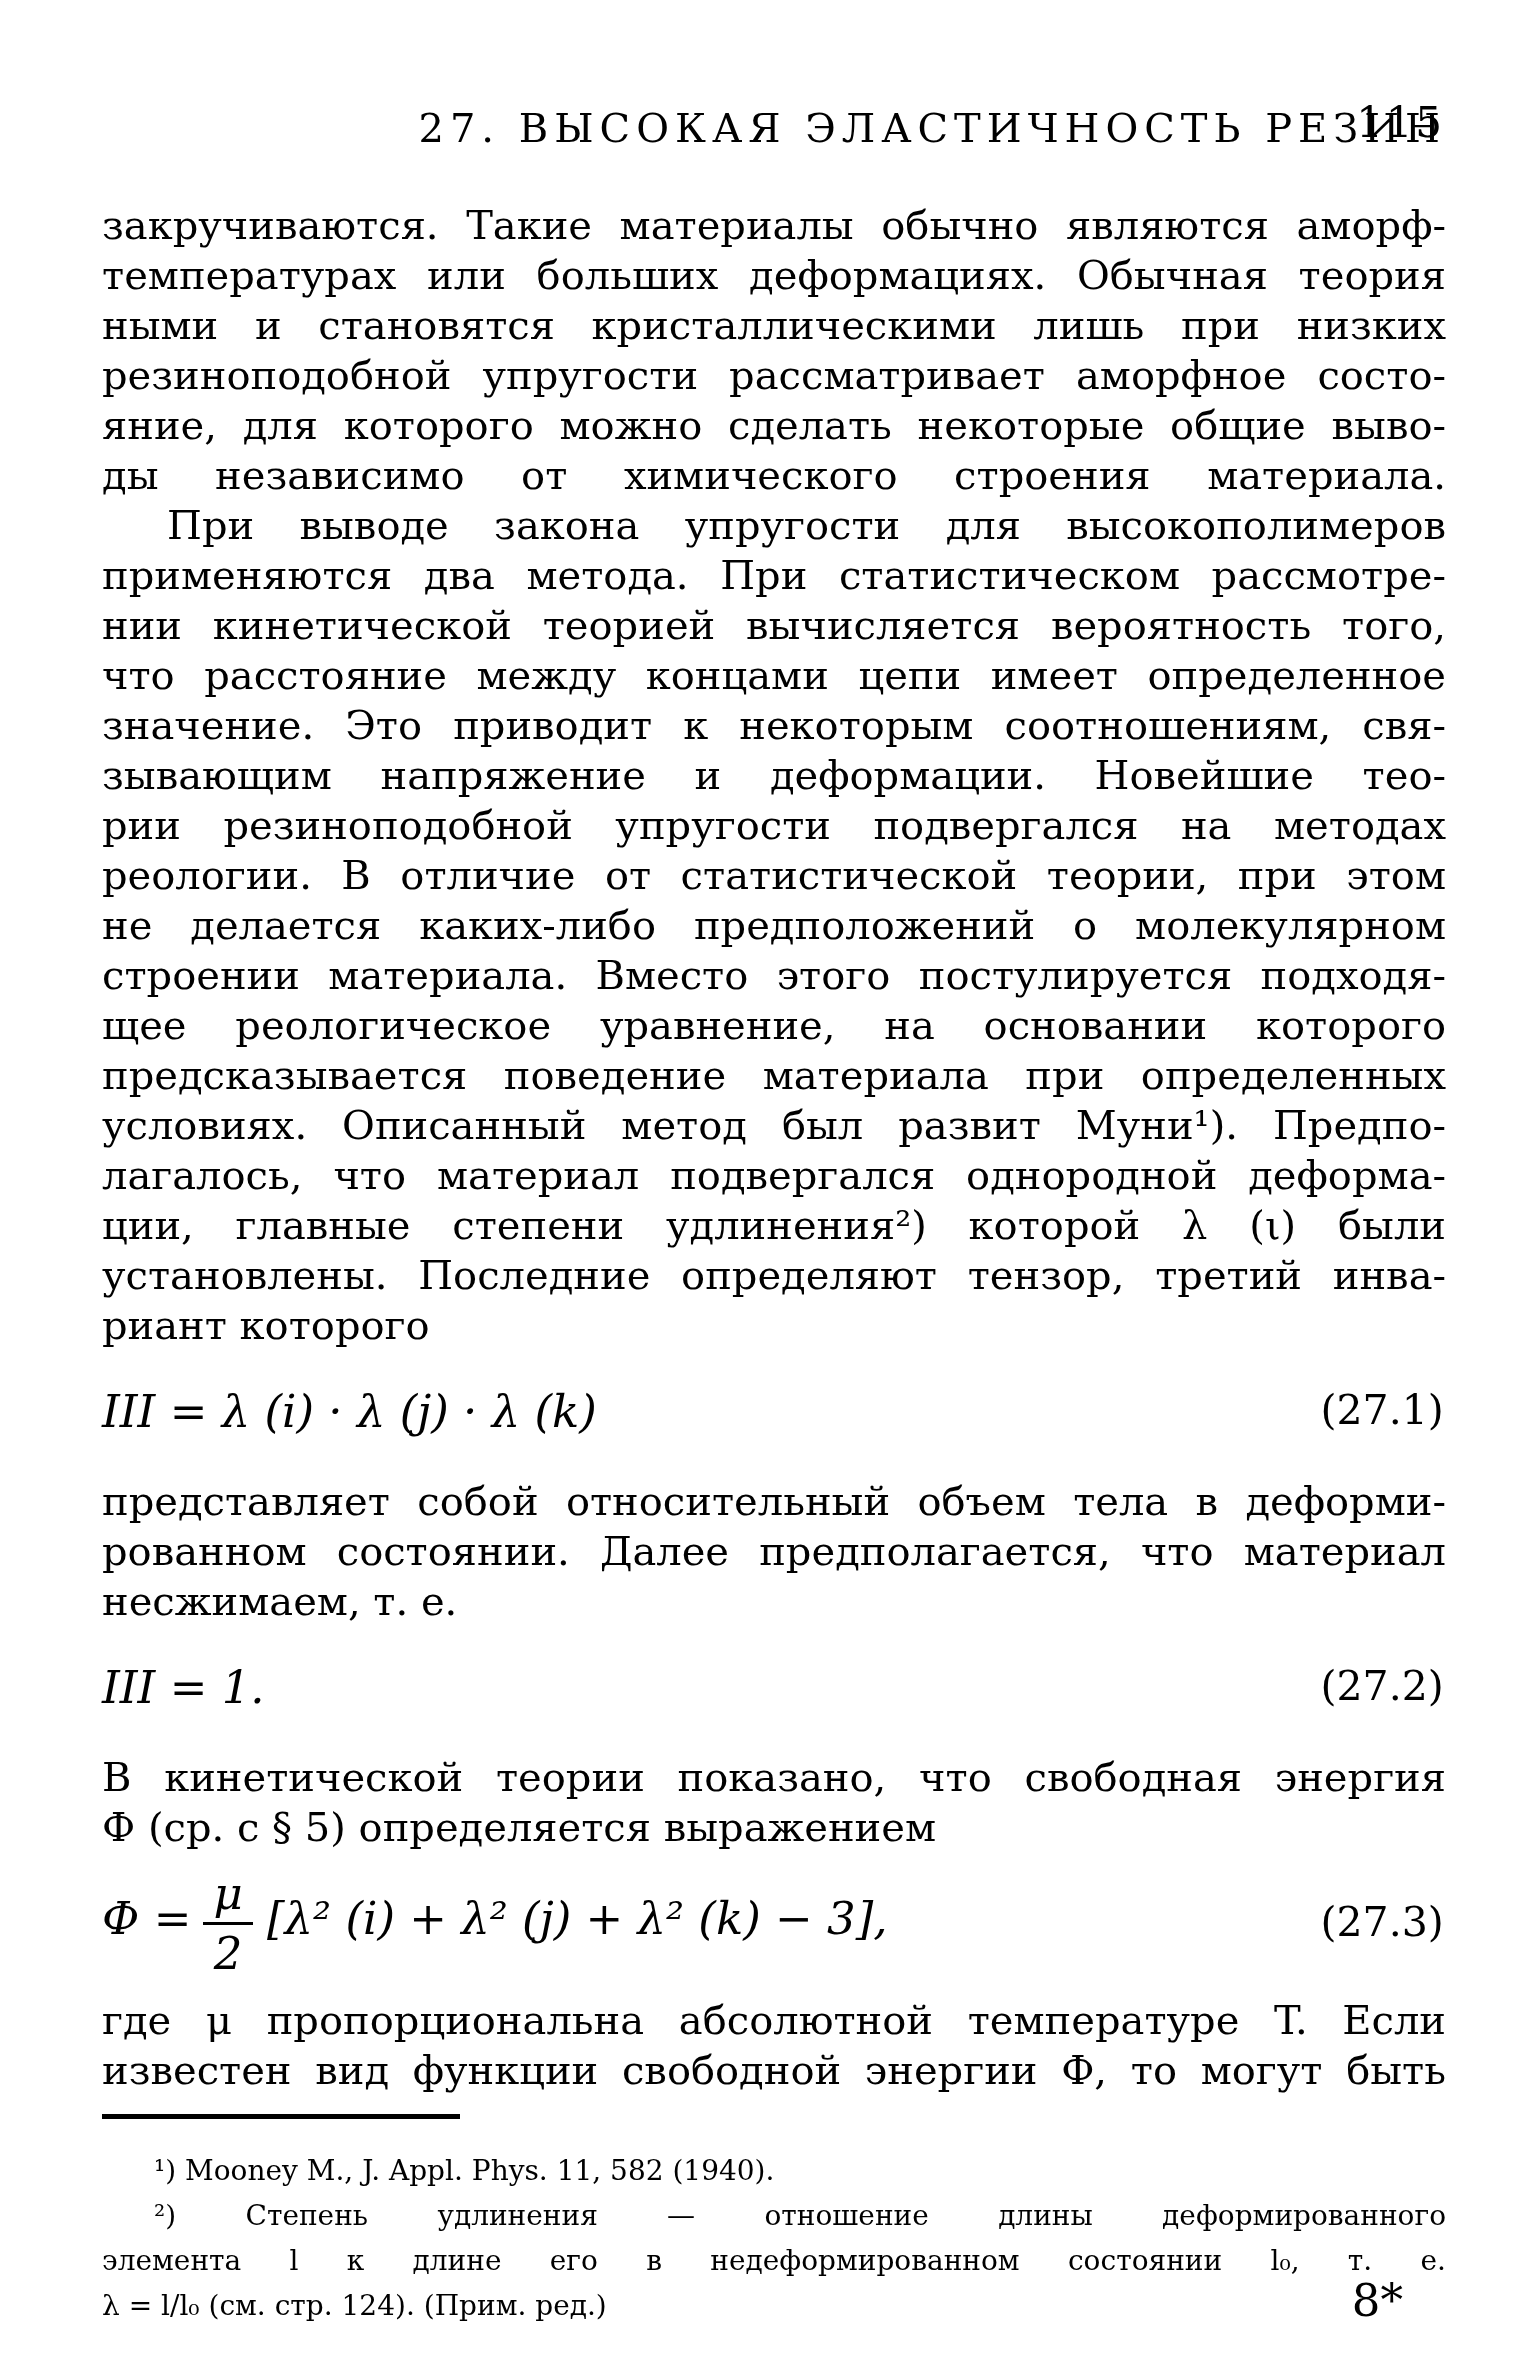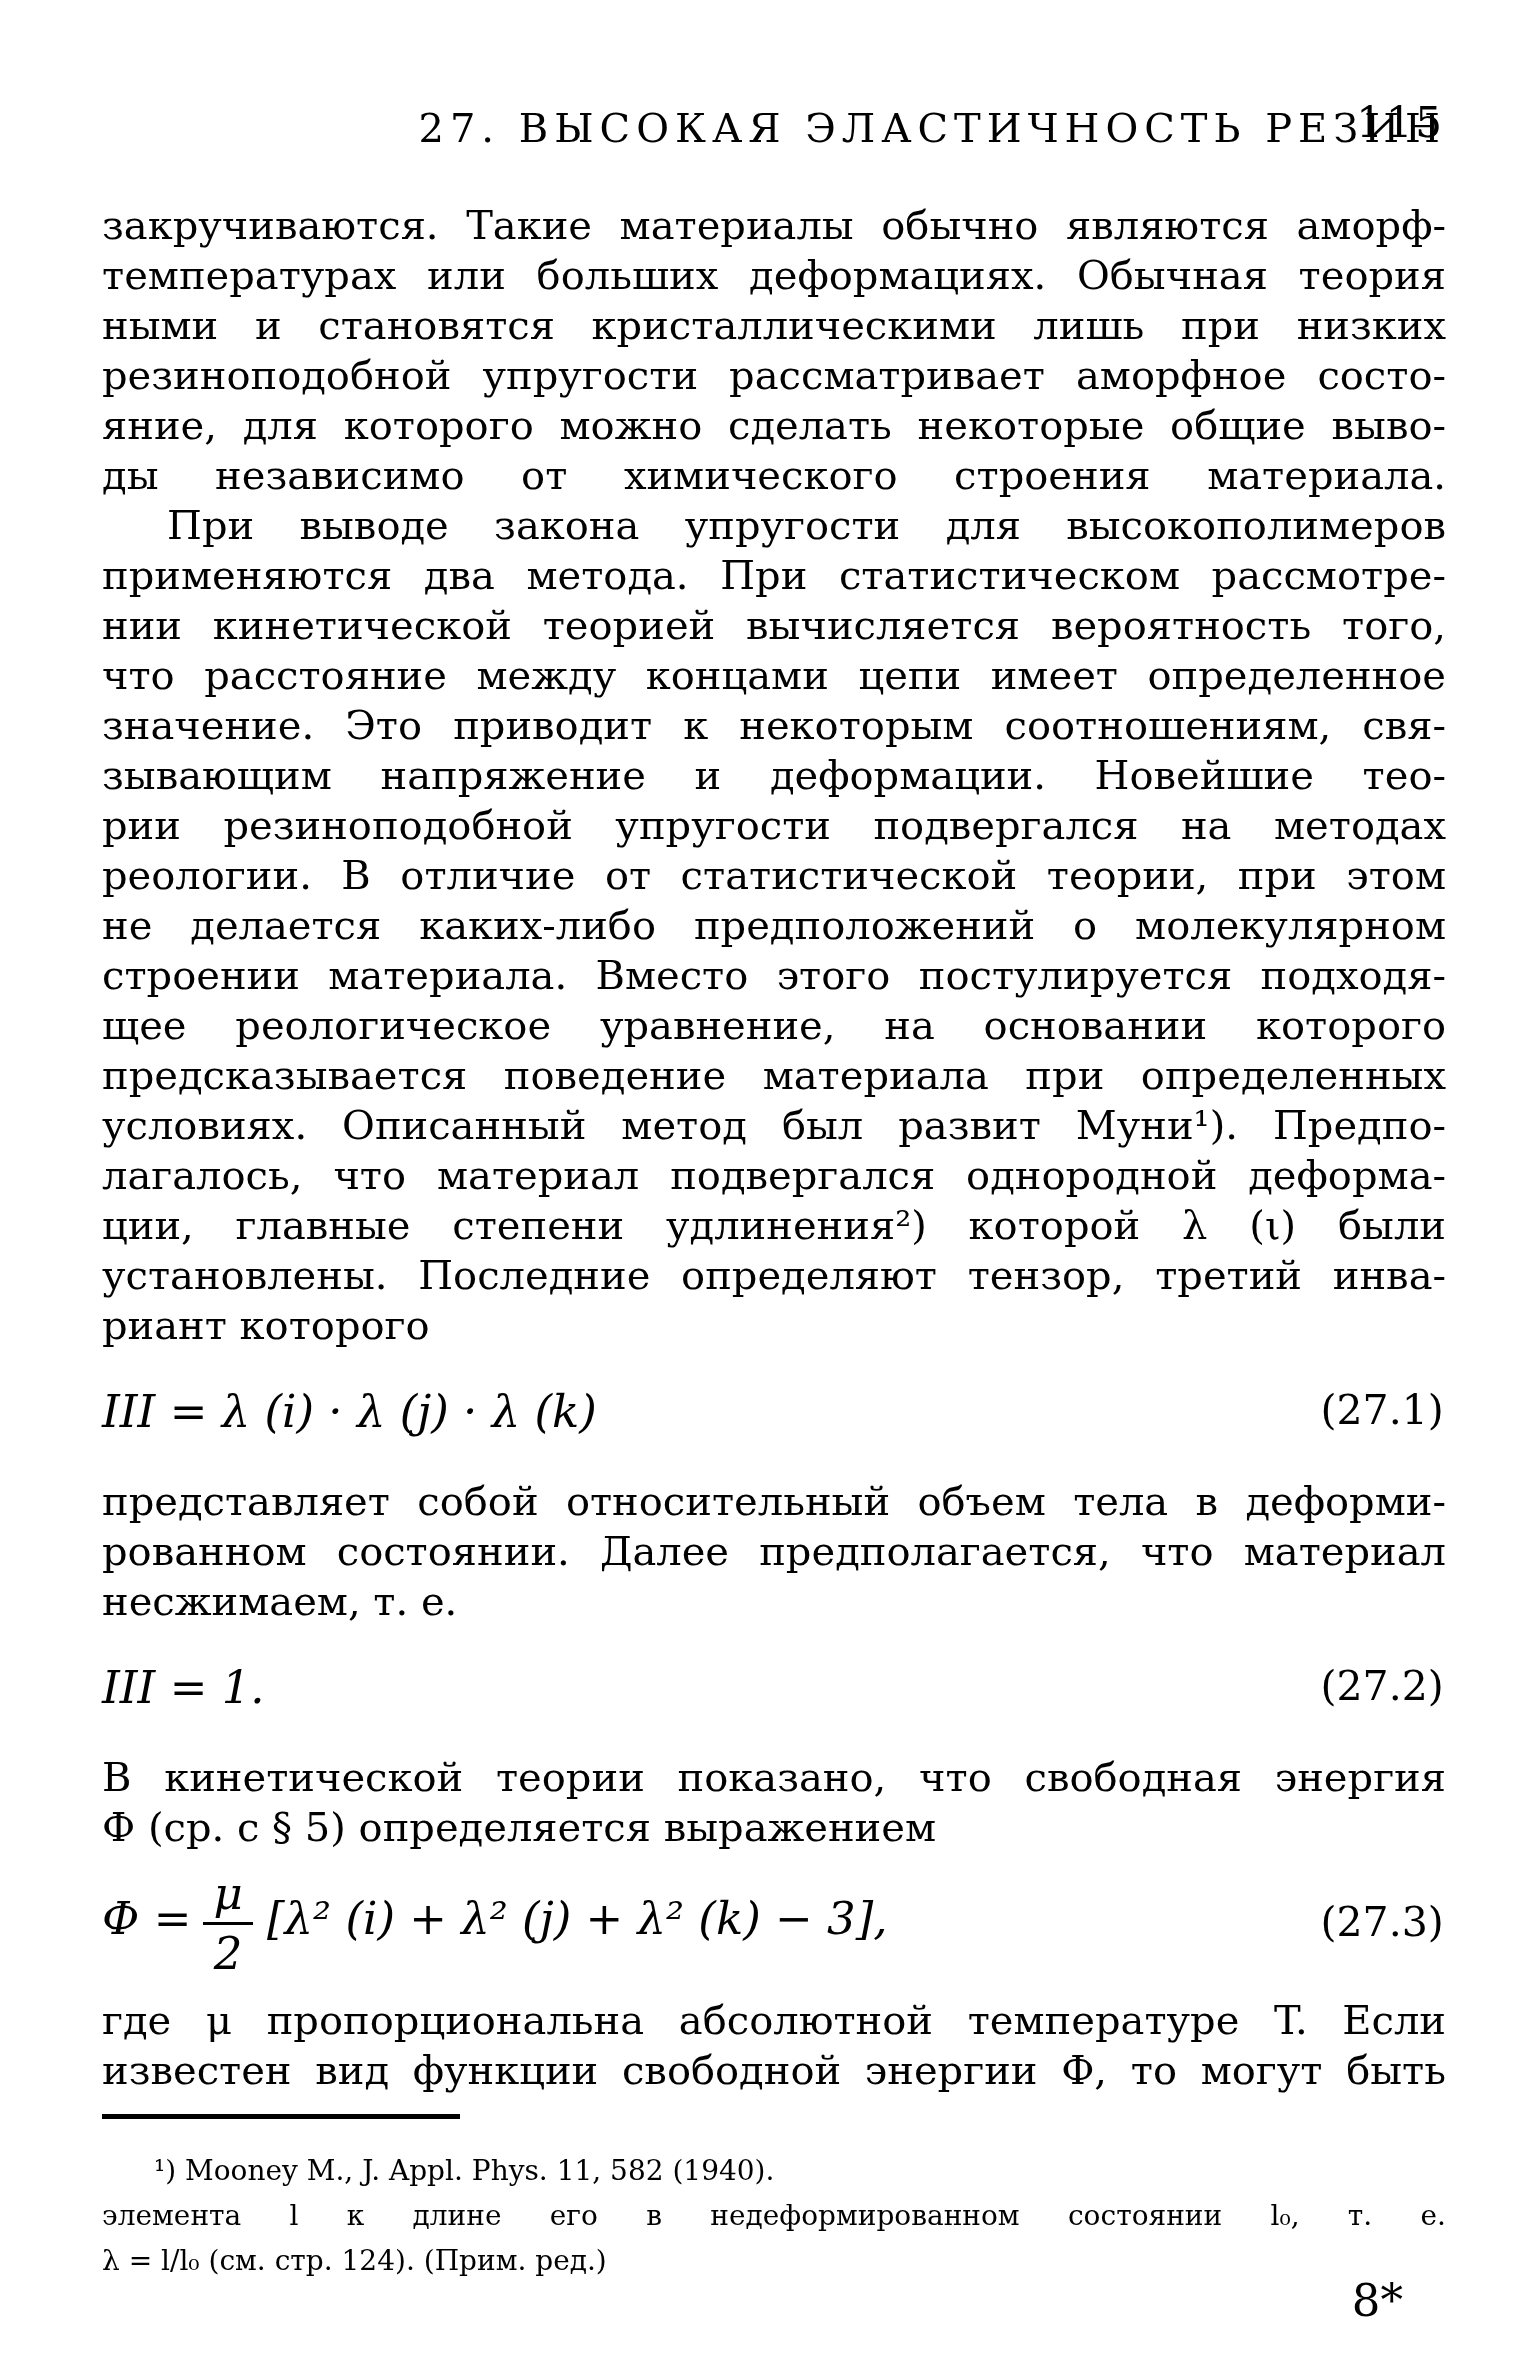--- a/index.html
+++ b/index.html
@@ -109,20 +109,21 @@
       <div class="para">
         <div class="line j">где μ пропорциональна абсолютной температуре T. Если</div>
         <div class="line j">известен вид функции свободной энергии Ф, то могут быть</div>
       </div>
       <div class="fn-rule"></div>
       <div class="footnotes">
         <div class="footnote">
           <div class="fn-line ind">¹) Mooney M., J. Appl. Phys. 11, 582 (1940).</div>
         </div>
         <div class="footnote">
+          <div class="fn-line j ind">²) Степень удлинения — отношение длины деформированного</div>
           <div class="fn-line j">элемента l к длине его в недеформированном состоянии l₀, т. е.</div>
           <div class="fn-line">λ = l/l₀ (см. стр. 124). (Прим. ред.)</div>
         </div>
       </div>
     </div>
 
   <div class="printers-mark">8*</div>
 
 </div>
 

